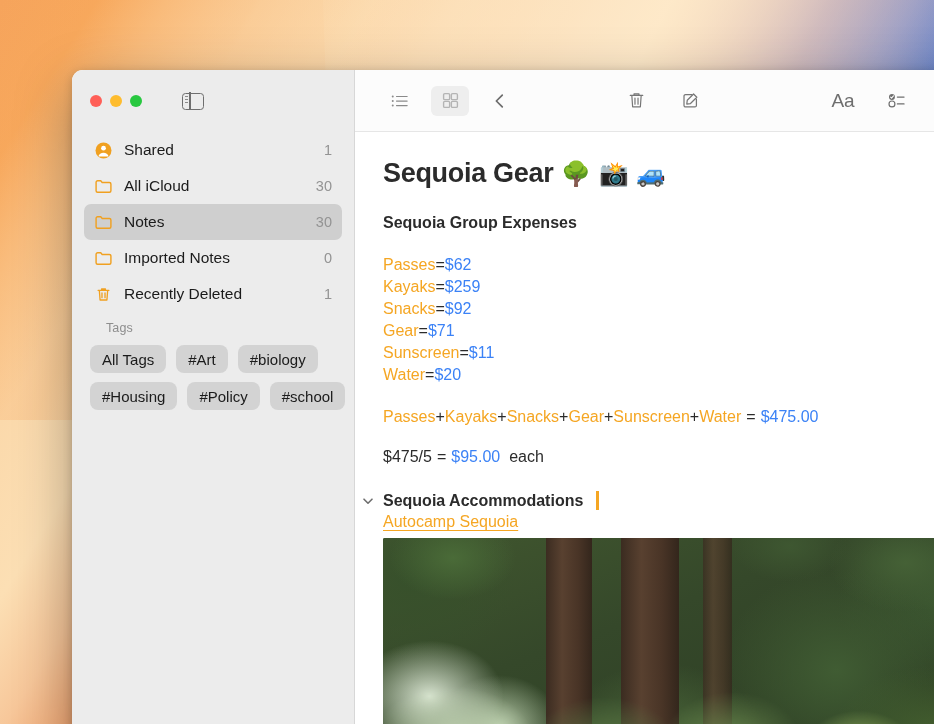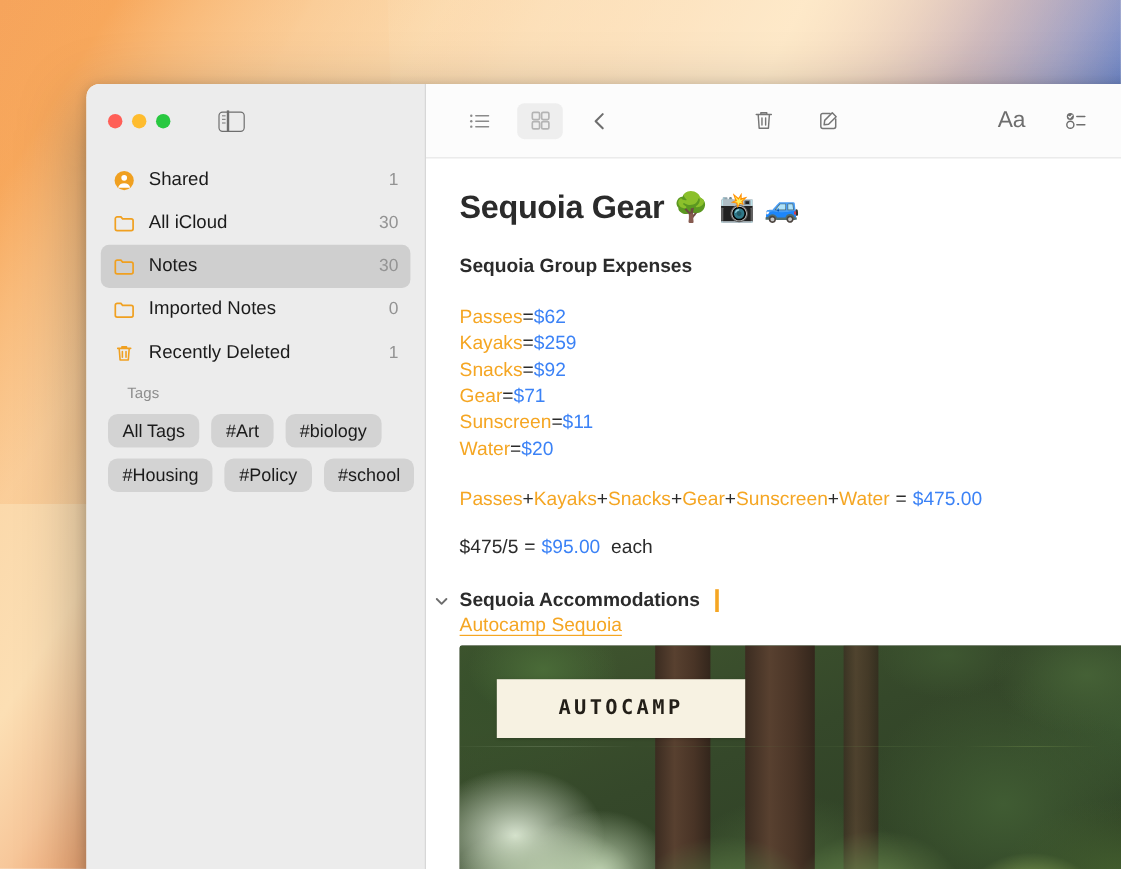--- a/index.html
+++ b/index.html
@@ -510,17 +510,16 @@
 
       <a class="link">Autocamp Sequoia</a>
 
       <div class="photo">
         <div class="foliage-a"></div>
         <div class="trunk t1"></div>
         <div class="trunk t2"></div>
         <div class="trunk t3"></div>
         <div class="leafy-top"></div>
         <div class="bush-fg"></div>
-        <div class="sign autocamp">AUTOCAMP</div>
       </div>
     </div>
   </div>
 </div>
 
 </body></html>

